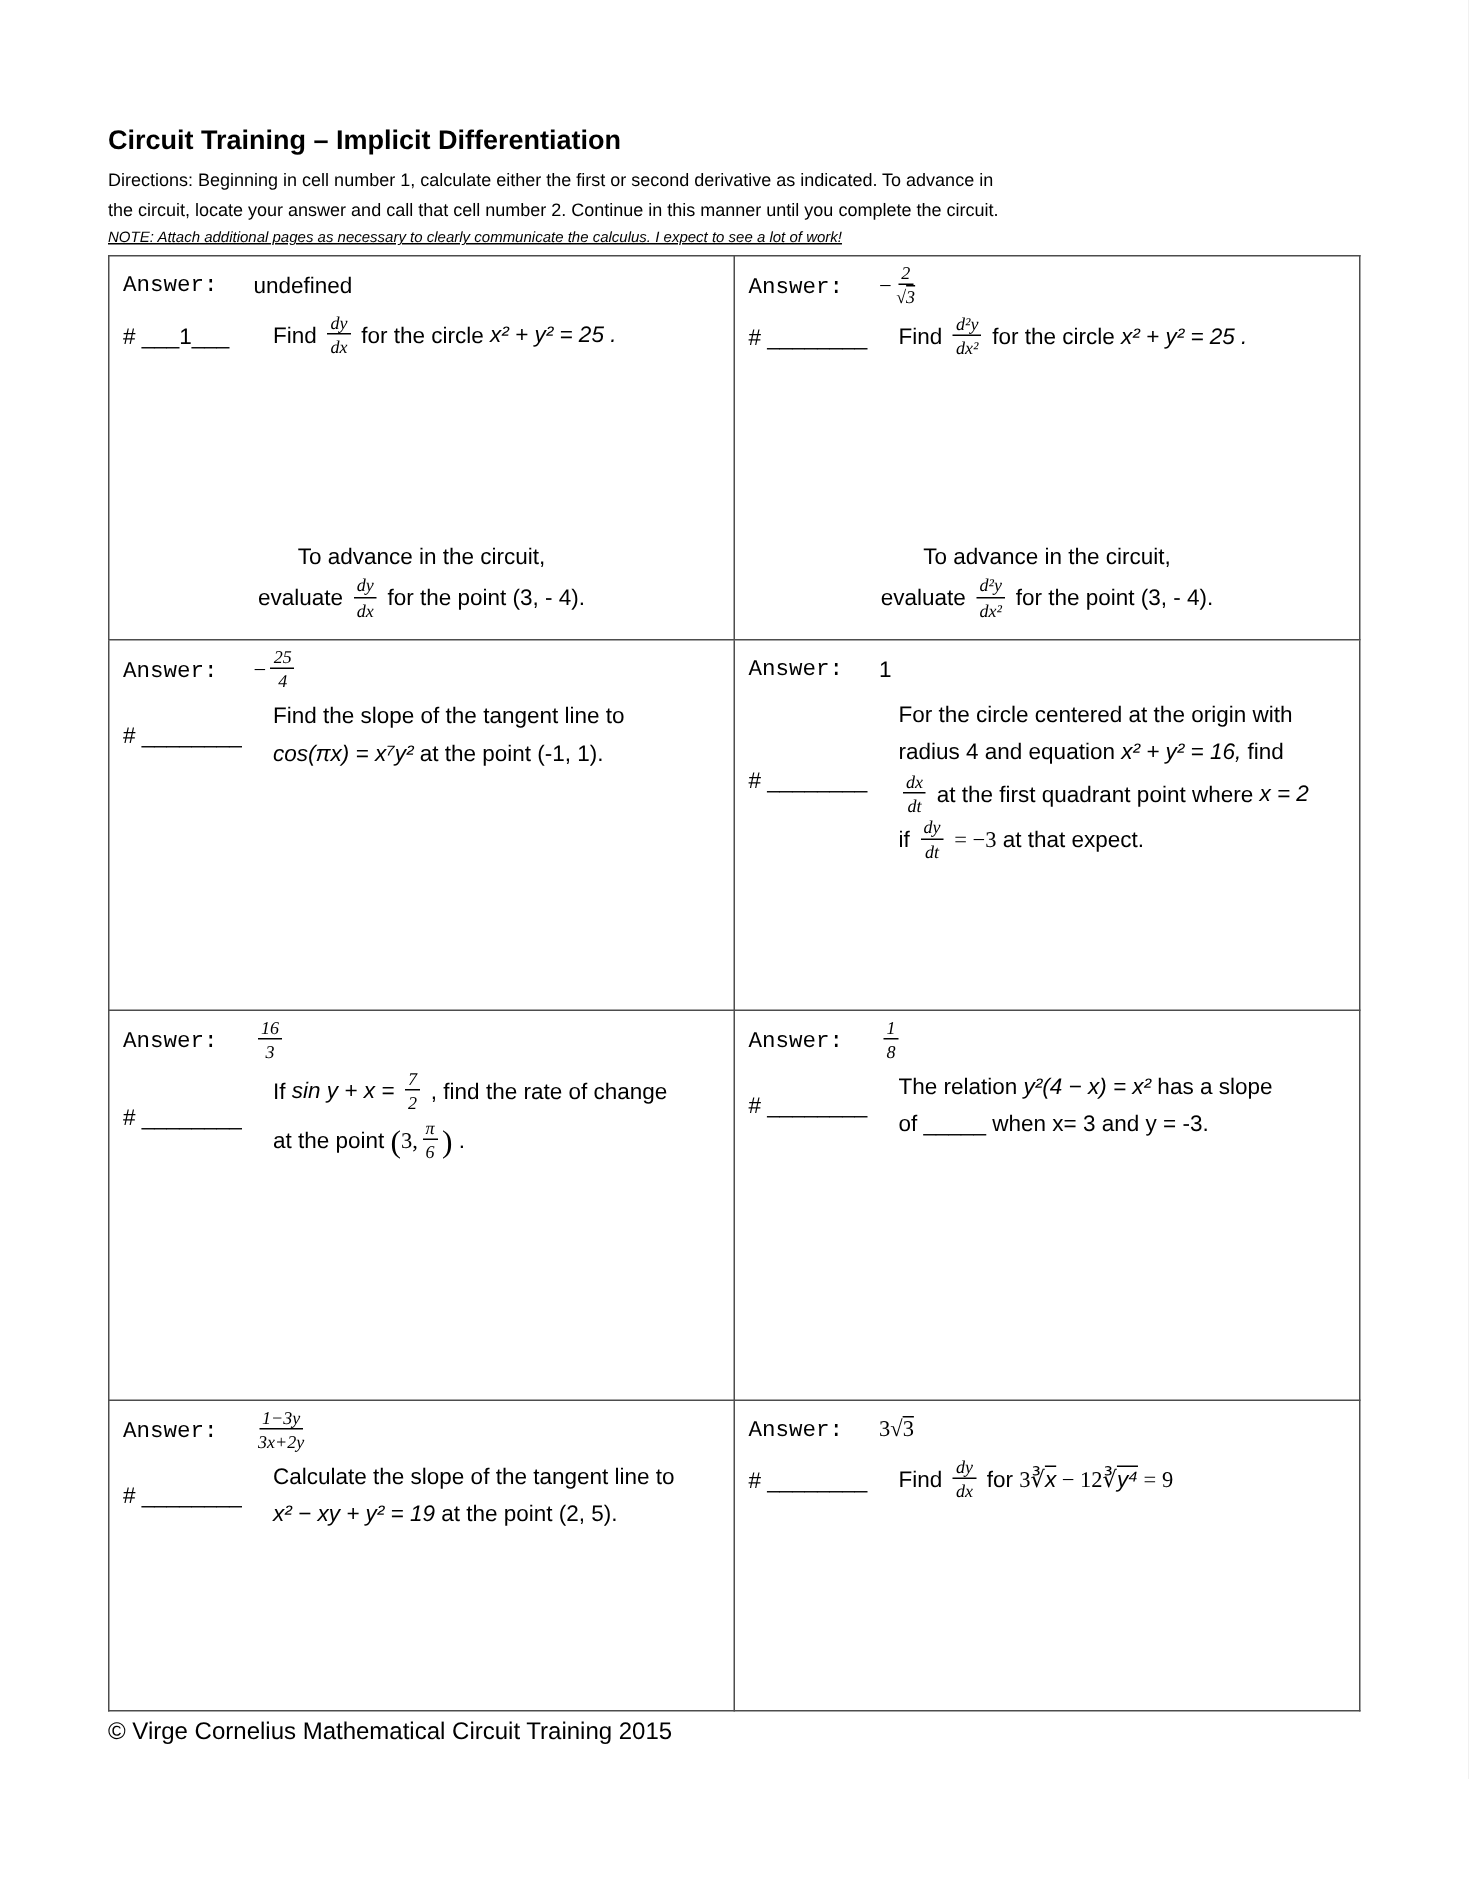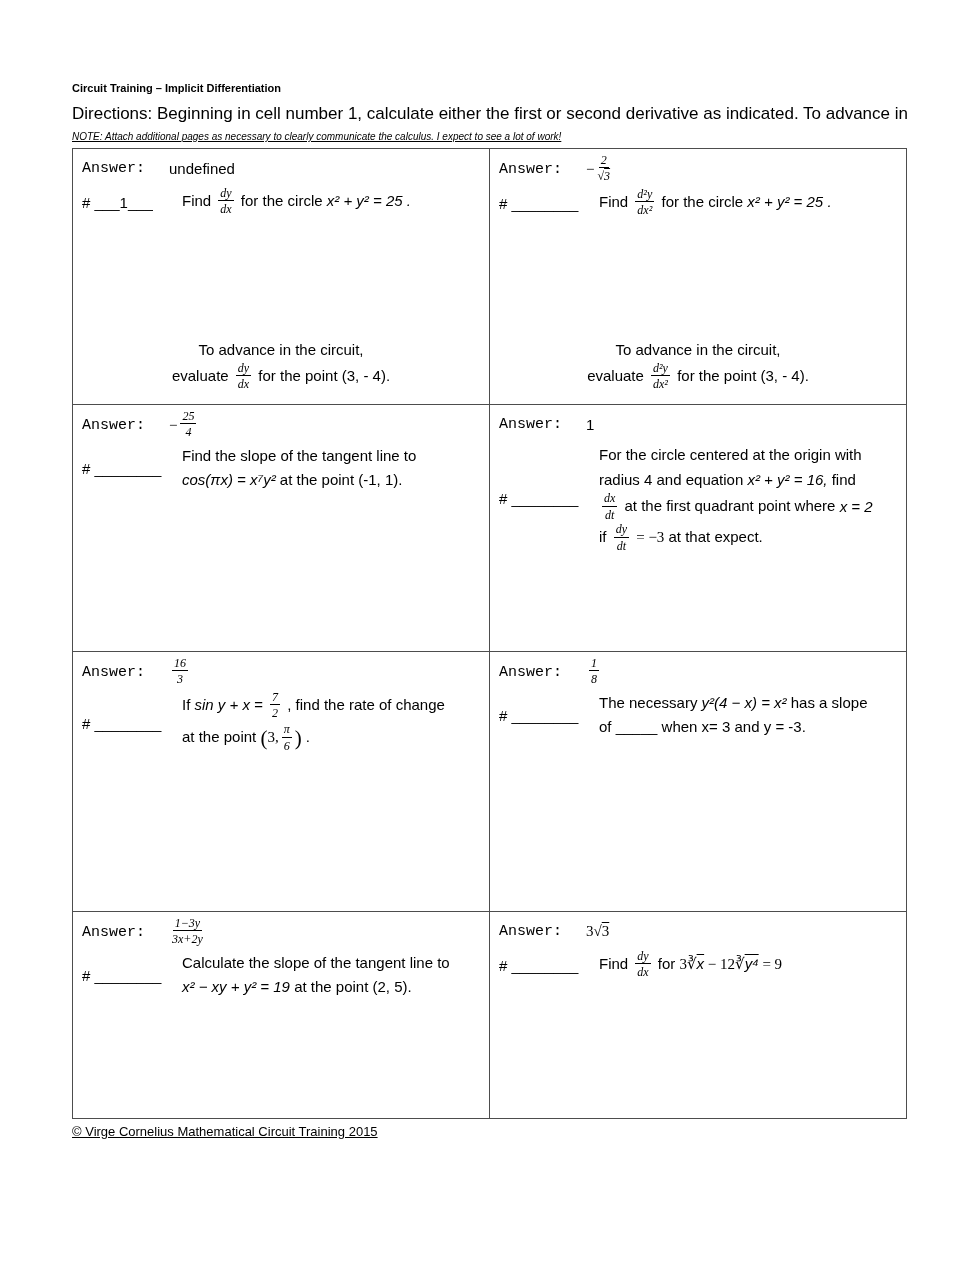--- a/index.html
+++ b/index.html
@@ -3,24 +3,24 @@
 <meta charset="utf-8">
 <style>
   * { box-sizing: border-box; }
   html, body { margin: 0; padding: 0; background: #e8e8e8; }
   .page {
     width: 979px; height: 1266px; margin: 0 auto; background: #ffffff;
     font-family: "Liberation Sans", sans-serif; color: #000;
     padding: 80px 72px 0 72px; position: relative;
   }
   
-  .title-row { display: flex; align-items: baseline; font-size: 11px; line-height: 1.5; white-space: nowrap; }
+  .title-row { display: flex; align-items: baseline; font-size: 18px; line-height: 1.5; white-space: nowrap; }
   .title { font-weight: bold; }
   .name-field { margin-left: auto; }
-  .directions { font-size: 17px; margin: 3px 0 0 0; line-height: 1.67; }
+  .directions { font-size: 12px; margin: 3px 0 0 0; line-height: 1.67; }
   .directions span { display: block; white-space: nowrap; }
   .note {
     font-size: 10px; font-style: italic; text-decoration: underline;
     margin: 3px 0 6px 0; white-space: nowrap;
   }
   
   table.circuit { border-collapse: collapse; width: 835px; table-layout: fixed; }
   table.circuit td {
     border: 1.6px solid #4d4d4d; vertical-align: top;
     padding: 5px 9px; font-size: 15px;
@@ -42,33 +42,34 @@
   .frac {
     display: inline-flex; flex-direction: column; align-items: center;
     vertical-align: middle; font-family: "Liberation Serif", serif; font-style: italic;
     font-size: 12px; line-height: 1.2; margin: 0 3px; transform: translateY(-1px);
   }
   .frac .fnum { border-bottom: 1px solid #000; padding: 0 2px 0 2px; }
   .frac .fden { padding-top: 1px; }
   .rad { text-decoration: overline; }
   .bigparen { font-size: 21px; font-family: "Liberation Serif", serif; vertical-align: middle; }
   
-  .footer { font-size: 13px; margin-top: 5px; text-decoration: underline; }
+  .footer { font-size: 16px; margin-top: 5px; }
 </style>
 </head>
 <body>
 
 <div class="page">
 
   <div class="title-row">
     <span class="title">Circuit Training – Implicit Differentiation</span>
   </div>
 
   <p class="directions">
     <span>Directions:  Beginning in cell number 1, calculate either the first or second derivative as indicated.  To advance in</span>
+    <span>the circuit, locate your answer and call that cell number 2.  Continue in this manner until you complete the circuit.</span>
   </p>
 
   <p class="note">NOTE:  Attach additional pages as necessary to clearly communicate the calculus.  I expect to see a lot of work!</p>
 
   <table class="circuit">
     <tbody>
         <tr class="r1">
 
       <td>
         <div class="cell-inner">
@@ -241,21 +242,21 @@
           <span class="ans-label">Answer:</span>
           <span class="frac">
                 <span class="fnum">1</span>
                 <span class="fden">8</span>
               </span>
         </div>
         <div class="prob-row">
           <span class="numblank"># ________</span>
           <div class="ptext">
             <div>
-              <span>The necessary</span>
+              <span>The relation</span>
               <span class="math">y²(4 − x) = x²</span>
               <span>has a slope</span>
             </div>
             <div>of _____ when x= 3 and y = -3.</div>
           </div>
         </div>
       </td>
     </tr>
 
     <tr class="r4">

